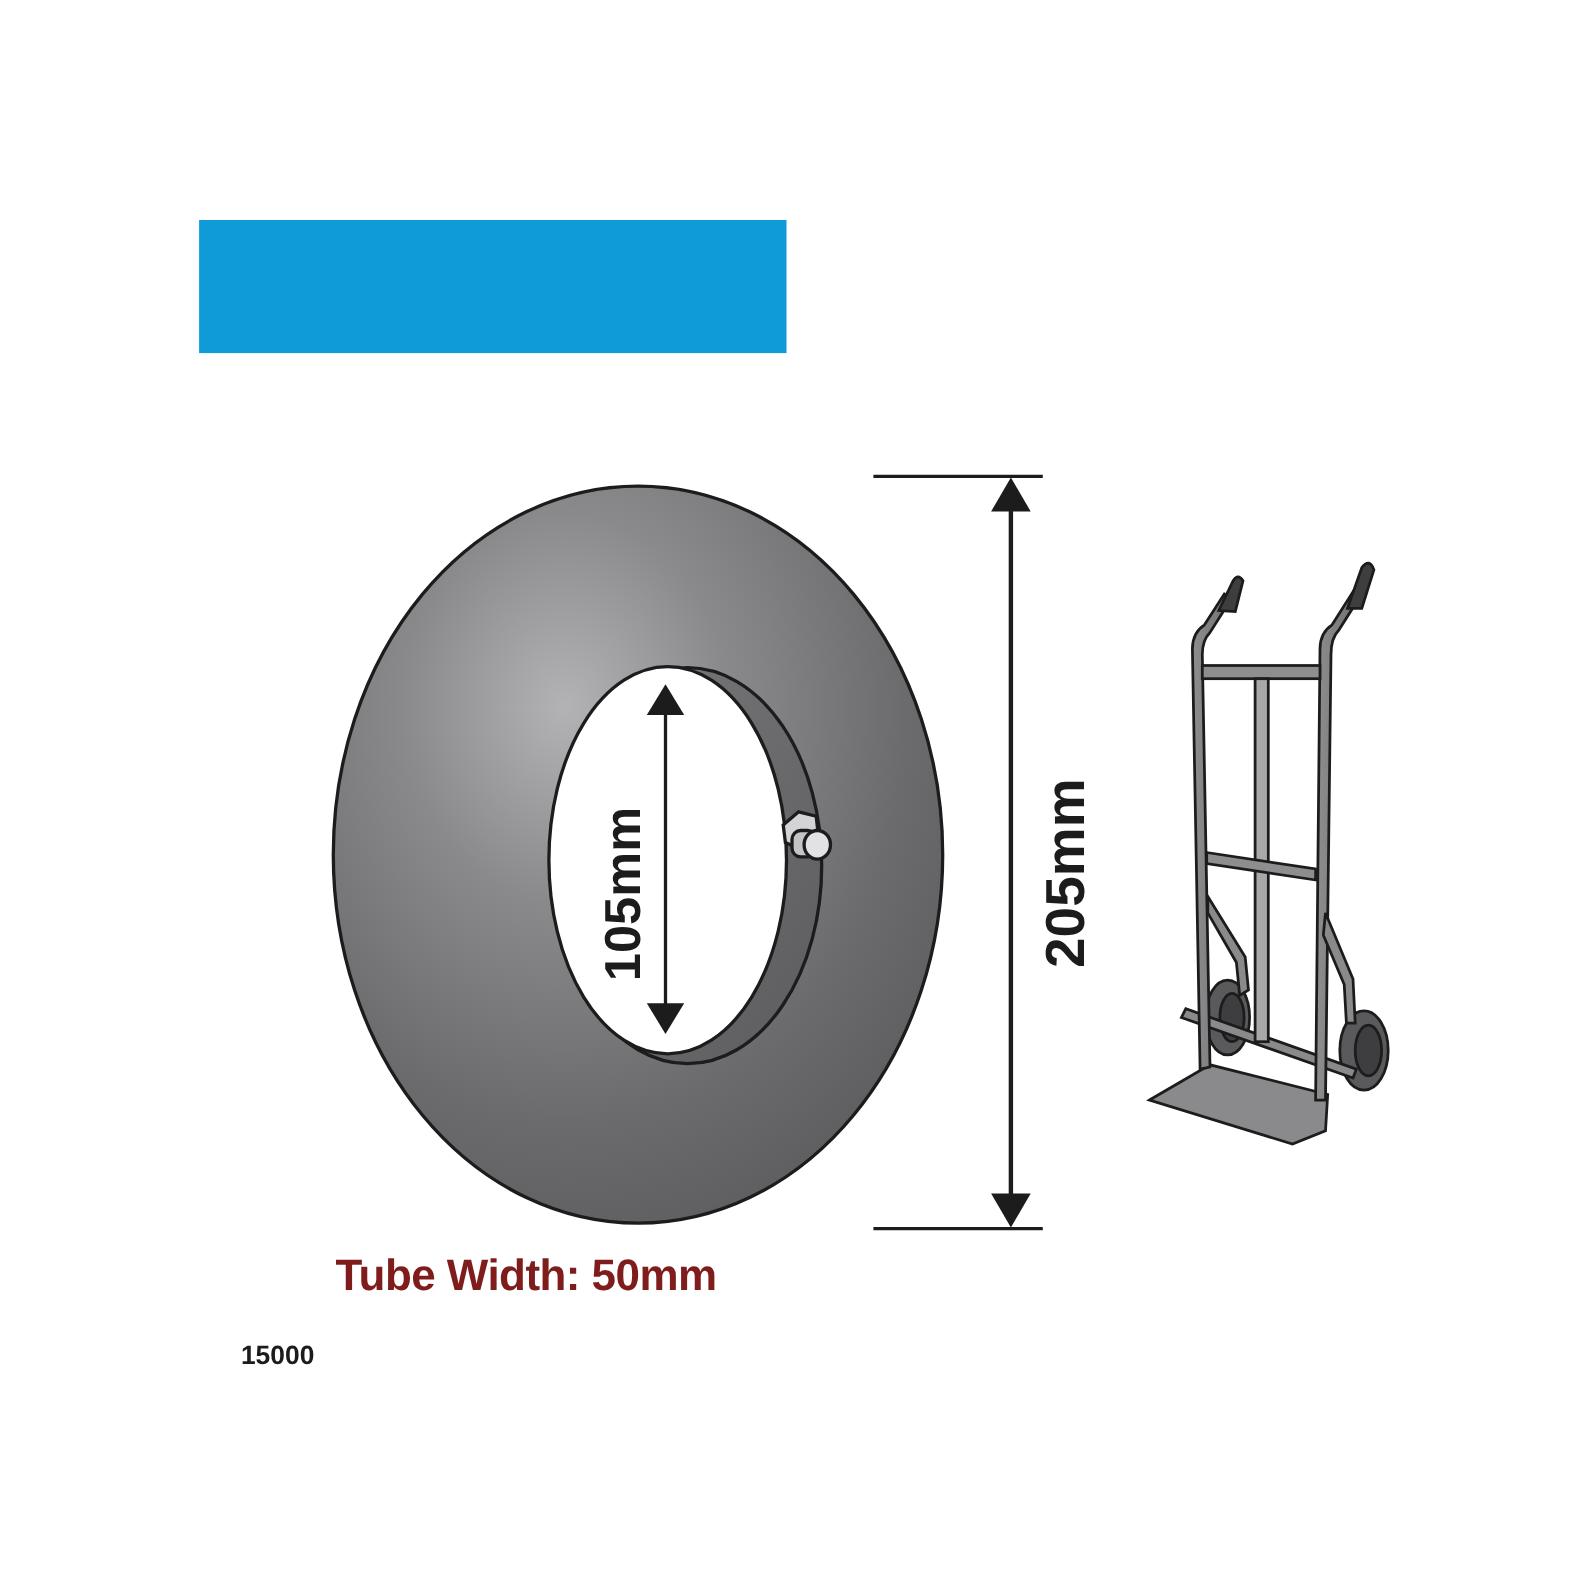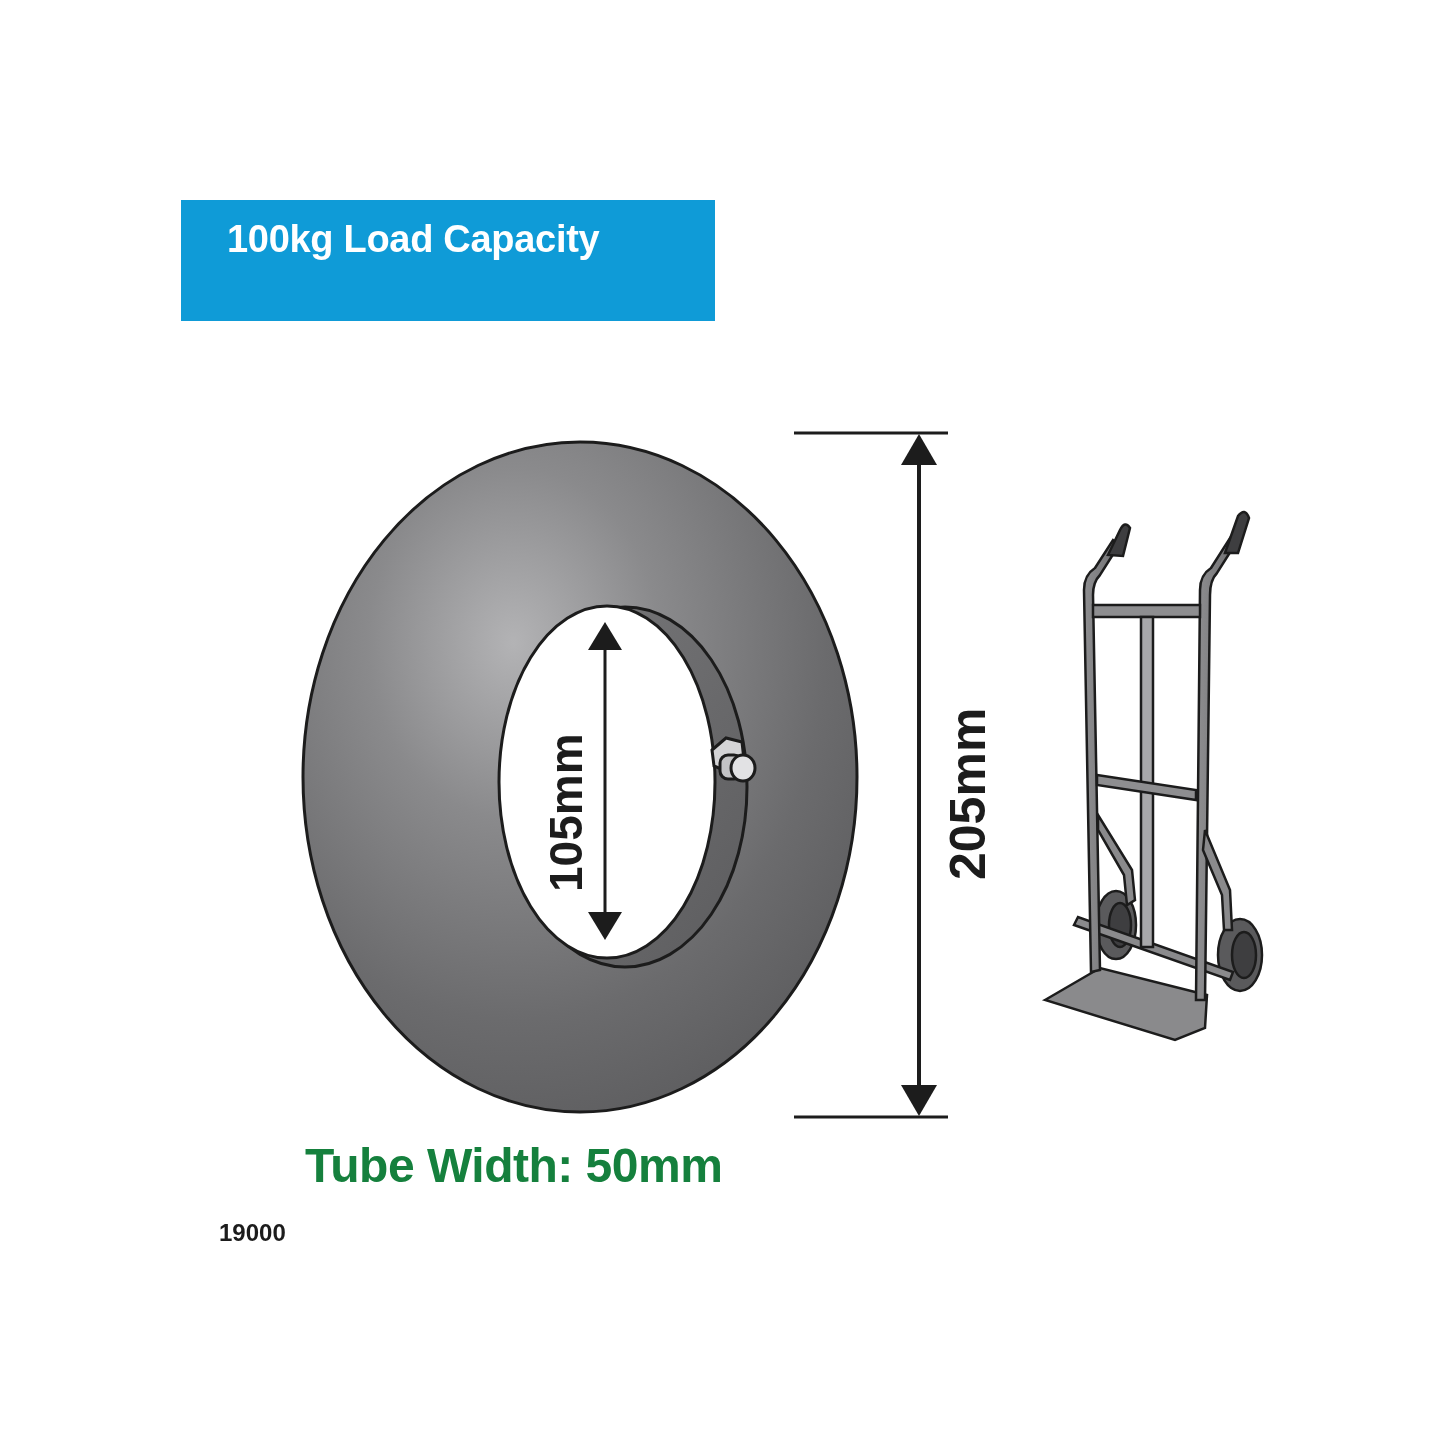--- a/index.html
+++ b/index.html
@@ -3,31 +3,30 @@
   <meta charset="utf-8">
   <style>
     html, body { margin: 0; padding: 0; background: #ffffff; }
     body { width: 1445px; height: 1445px; position: relative; overflow: hidden;
            font-family: "Liberation Sans", "DejaVu Sans", sans-serif; }
     .banner { position: absolute; left: 181px; top: 200px; width: 534px; height: 121px;
               background: #0f9bd7; box-sizing: border-box; padding: 18px 0 0 46px; }
     .banner-line { color: #ffffff; font-weight: 700; font-size: 38px; line-height: 43px;
                    letter-spacing: -0.3px; white-space: nowrap; }
     .art { position: absolute; left: 0; top: 0; width: 1445px; height: 1445px; }
-    .caption { position: absolute; left: 305px; top: 1138px; font-size: 48px; font-weight: 700;
-               color: #15803d; letter-spacing: -0.5px; white-space: nowrap; }
+    .caption { position: absolute; left: 305px; top: 1138px; font-size: 40px; font-weight: 700;
+               color: #7f1d1d; letter-spacing: -0.5px; white-space: nowrap; }
     .sku { position: absolute; left: 219px; top: 1219px; font-size: 24px; font-weight: 700;
            color: #1c1c1c; white-space: nowrap; }
     .dim-label { font-family: "Liberation Sans", "DejaVu Sans", sans-serif; font-weight: 700; fill: #1c1c1c; }
   </style>
 </head>
 <body>
 
 <div class="banner">
-  <div class="banner-line">100kg Load Capacity</div>
 </div>
 
 <svg class="art" viewBox="0 0 1445 1445" xmlns="http://www.w3.org/2000/svg">
   <defs>
     <radialGradient id="tubeGrad" cx="0.38" cy="0.3" r="0.75">
       <stop offset="0" stop-color="#b3b3b5"></stop>
       <stop offset="0.35" stop-color="#8a8a8c"></stop>
       <stop offset="0.75" stop-color="#6b6b6d"></stop>
       <stop offset="1" stop-color="#5e5e60"></stop>
     </radialGradient>
@@ -96,13 +95,13 @@
 
     <path d="M1097 775 L1196 790 L1196 800 L1097 785 Z" fill="#8e8e90"></path>
 
     <path d="M1098 815 L1132 870 L1135 900 L1127 905 L1124 875 L1098 830 Z" fill="#8a8a8c"></path>
 
     <path d="M1205 830 L1230 890 L1232 930 L1224 930 L1222 895 L1203 850 Z" fill="#8a8a8c"></path>
   </g>
 </svg>
 
 <div class="caption">Tube Width: 50mm</div>
-<div class="sku">19000</div>
+<div class="sku">15000</div>
 
 </body></html>

